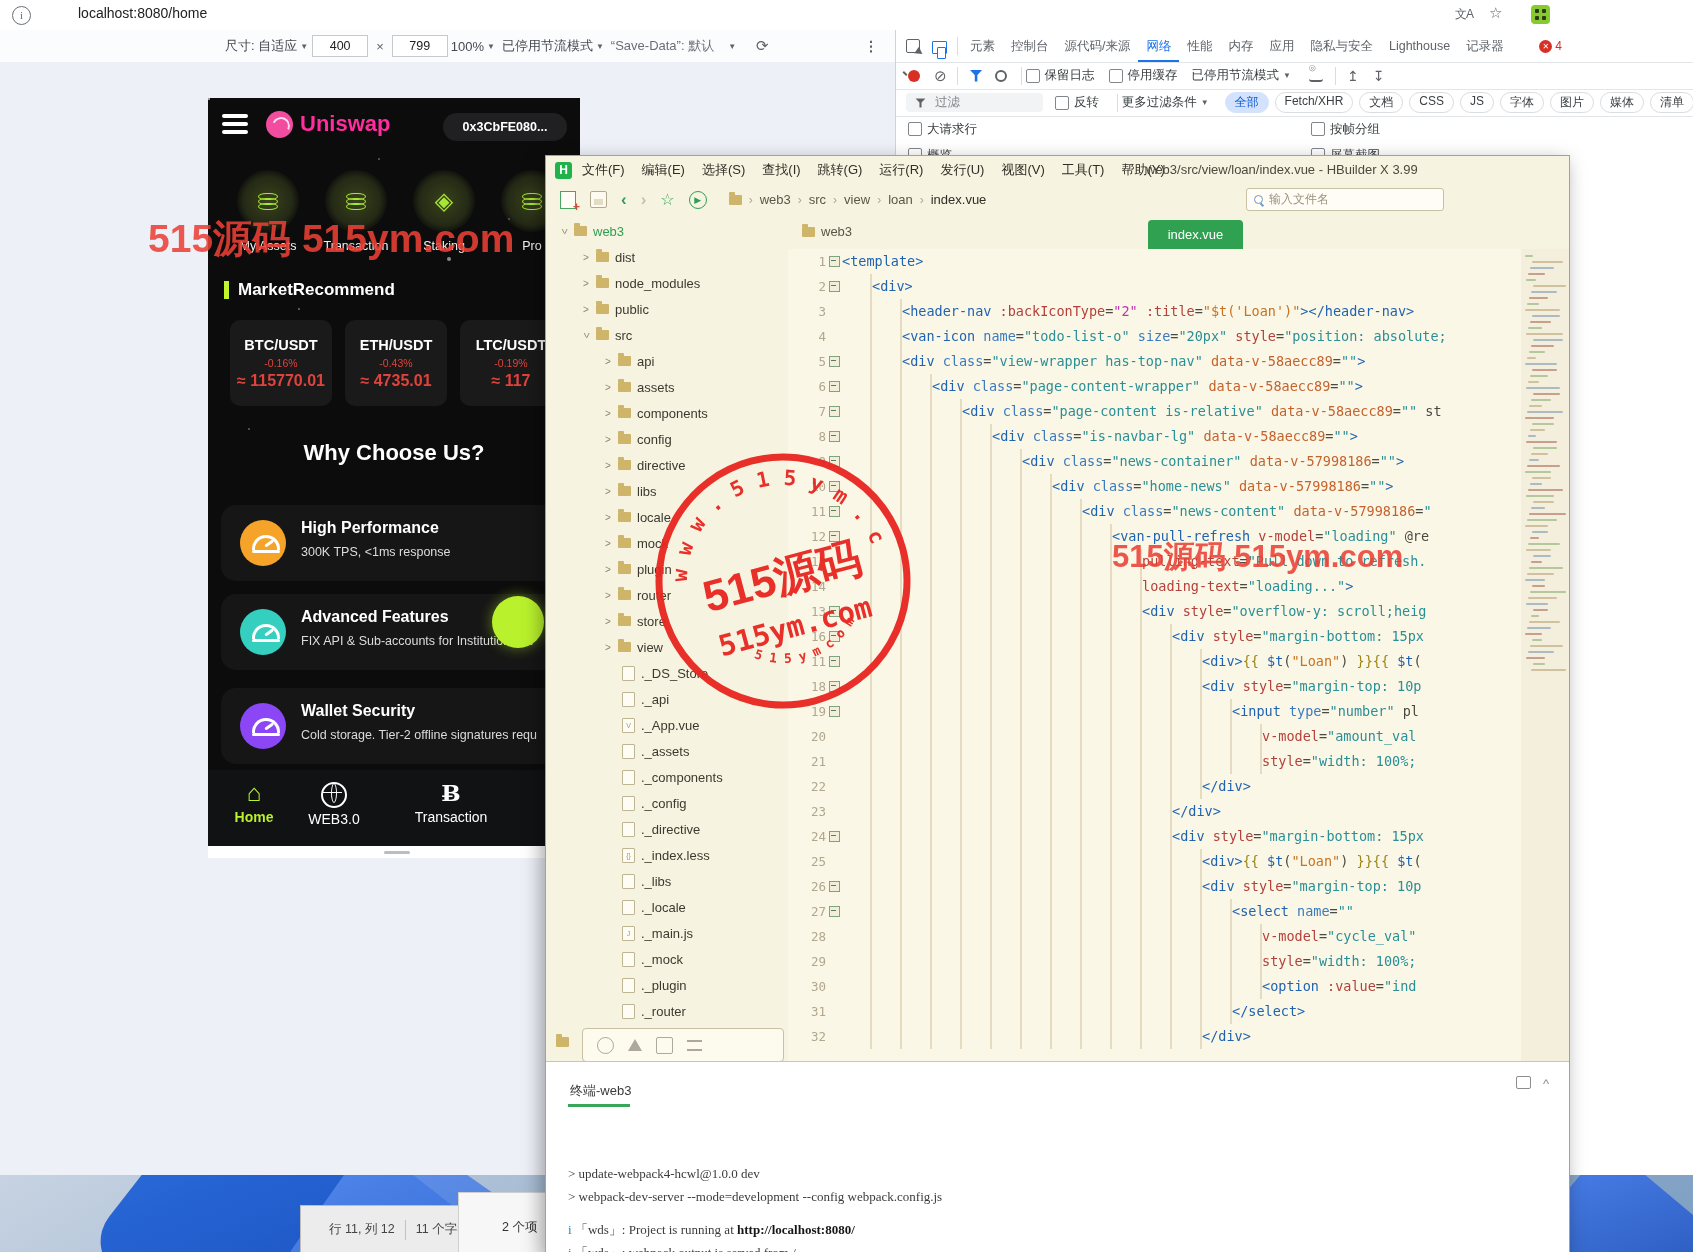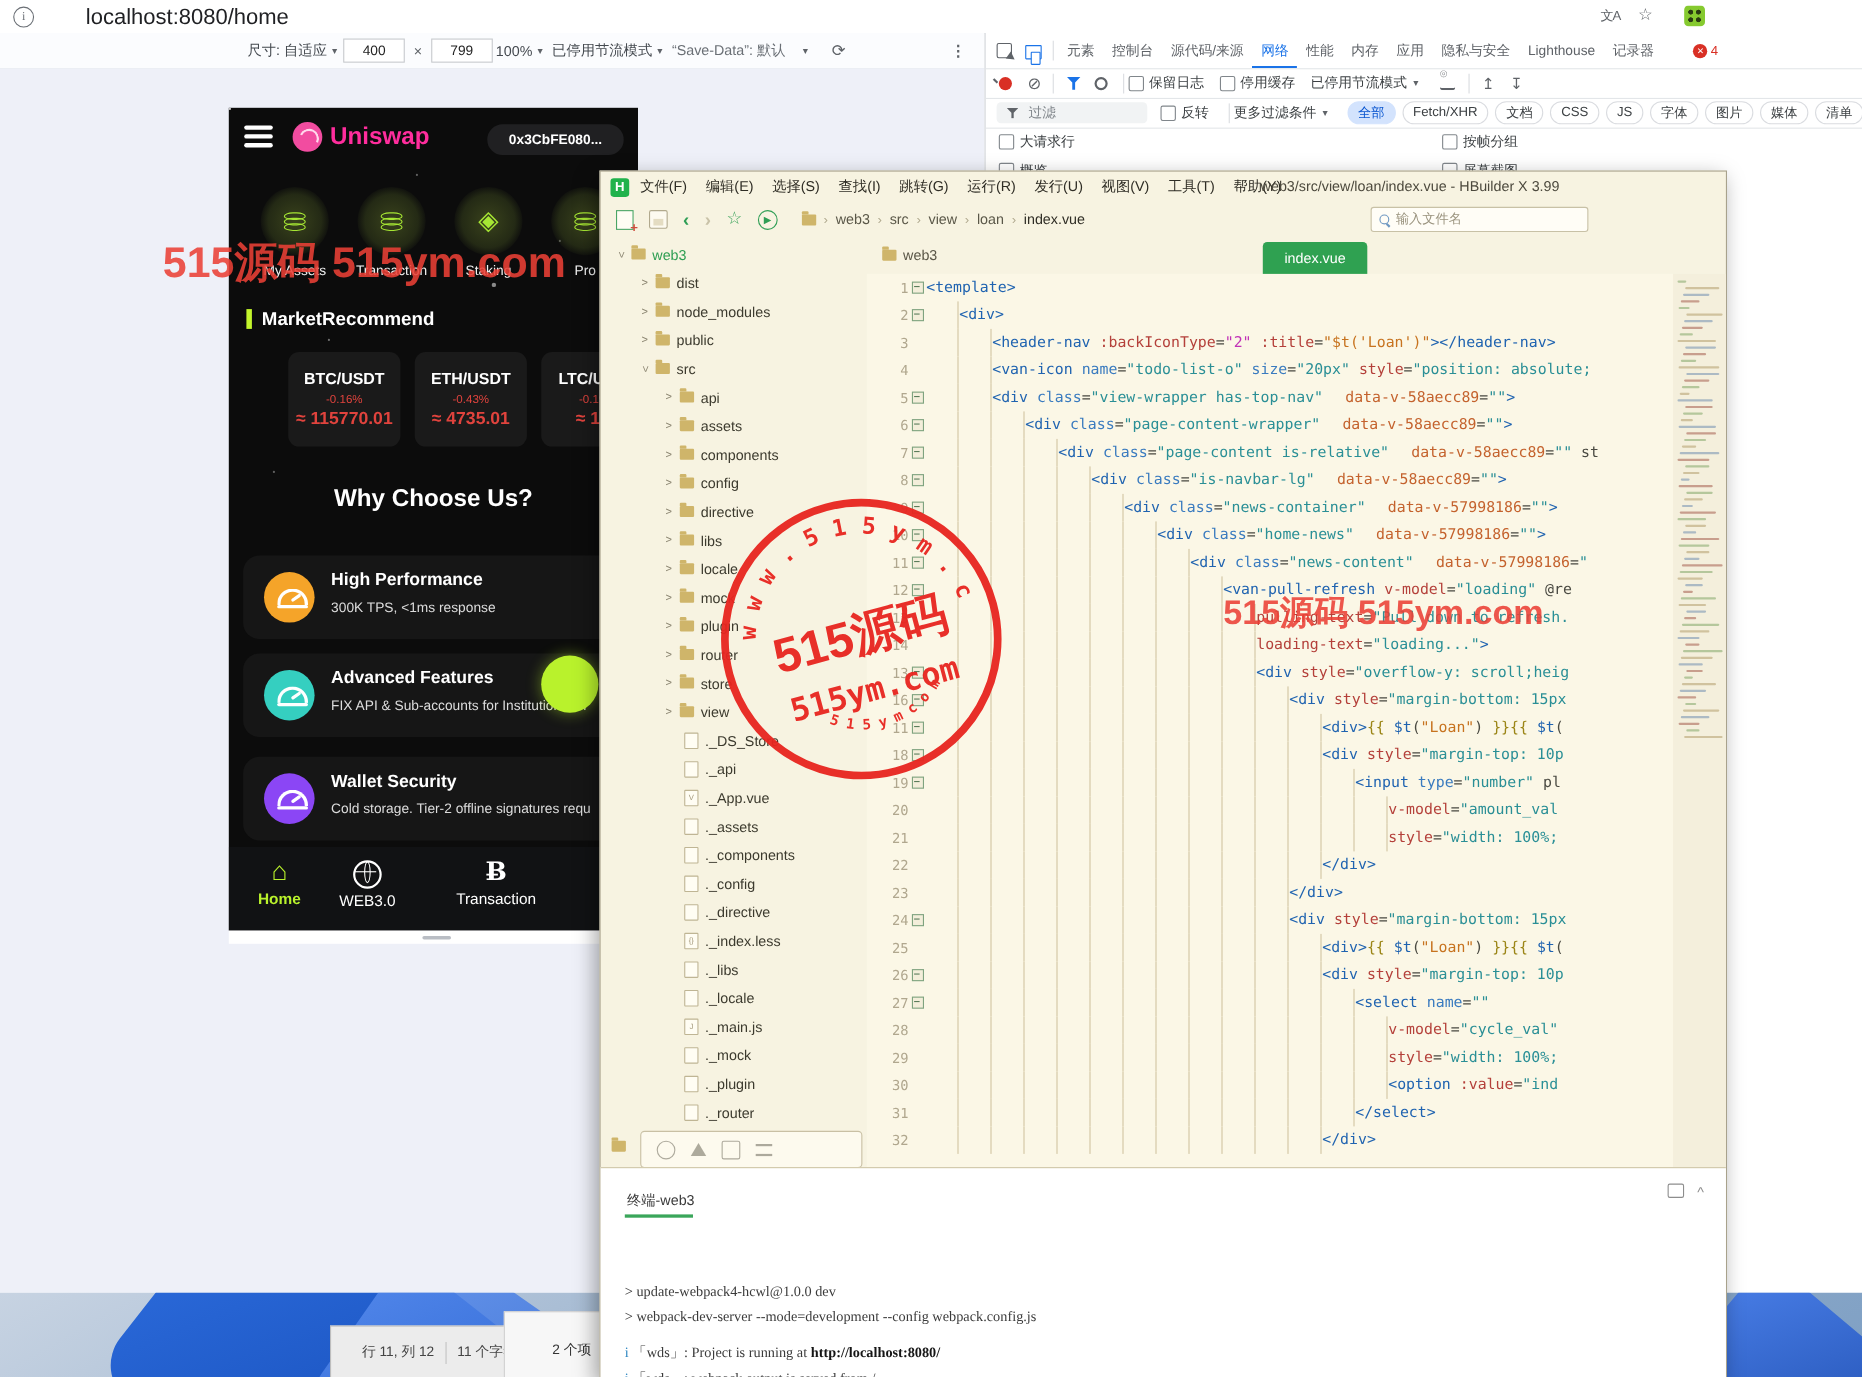--- a/index.html
+++ b/index.html
@@ -20,21 +20,21 @@
   #frag-bar{left:300px;top:1205px;width:258px;height:47px;background:#ececec;border:1px solid #bdbdbd;
     z-index:1;display:flex;align-items:center;color:#444;font-size:12.5px;}
   #frag-bar .sep{width:1px;height:20px;background:#c2c2c2;margin:0 10px;}
   #frag-box{left:458px;top:1192px;width:102px;height:60px;background:#f7f7f7;border:1px solid #cfcfcf;
     z-index:2;color:#333;font-size:12.5px;}
   #frag-box span{position:absolute;left:12px;top:26px;margin-left:31px;}
   
   #topbar{left:0;top:0;width:1693px;height:30px;background:#fff;border-bottom:1px solid #e4e6ea;z-index:2;}
   #urlinfo{left:12px;top:6px;width:17px;height:17px;border:1.5px solid #6a6f75;border-radius:50%;
     color:#6a6f75;font-size:11px;line-height:17px;text-align:center;font-family:"Liberation Serif",serif;}
-  #url{left:78px;top:5px;font-size:20px;color:#202124;}
+  #url{left:78px;top:5px;font-size:14px;color:#202124;}
   #tr-icon{left:1455px;top:6px;font-size:12px;color:#5f6368;letter-spacing:-1px;}
   #star-icon{left:1489px;top:4px;font-size:15px;color:#5f6368;}
   #ext-icon{left:1531px;top:5px;width:19px;height:19px;border-radius:4px;background:#86ca2f;
     background-image:radial-gradient(circle at 6px 6px,#2a3b12 2px,transparent 2.5px),
                      radial-gradient(circle at 13px 6px,#2a3b12 2px,transparent 2.5px),
                      radial-gradient(circle at 6px 13px,#2a3b12 2px,transparent 2.5px),
                      radial-gradient(circle at 13px 13px,#2a3b12 2px,transparent 2.5px);}
   #devicebar{left:0;top:30px;width:895px;height:32px;background:#fbfcfe;border-bottom:1px solid #dadce0;
     z-index:2;display:flex;align-items:center;font-size:13px;color:#454a50;}
   #devicebar .in{height:20px;border:1px solid #c6c9cd;background:#fff;text-align:center;
@@ -109,21 +109,21 @@
     background:radial-gradient(circle,#39421c 0%,#242a15 55%,rgba(20,22,12,0) 75%);
     display:flex;align-items:center;justify-content:center;}
   .qa .lbl{margin-top:7px;font-size:12.5px;color:#f2f2f2;}
   .dbicon{width:20px;height:17px;position:relative;}
   .dbicon i{position:absolute;left:0;width:18px;height:5px;border:1.6px solid #a6e634;border-radius:50%/60%;}
   .dbicon i:nth-child(2){top:5px;} .dbicon i:nth-child(3){top:10px;}
   .gemicon{color:#a6e634;font-size:24px;line-height:24px;}
   #mkt-head{left:16px;top:182px;display:flex;align-items:center;}
   #mkt-head .bar{width:5px;height:18px;background:#c3f52c;margin-right:9px;}
   #mkt-head .t{font-size:17px;font-weight:bold;color:#fff;}
-  #mkt-cards{left:22px;top:222px;display:flex;gap:13px;margin-left:32px;}
+  #mkt-cards{left:22px;top:222px;display:flex;gap:13px;}
   .mcard{width:102px;height:86px;background:#1a1a1a;border-radius:10px;text-align:center;flex:none;}
   .mcard .pair{margin-top:17px;font-size:14.5px;font-weight:bold;color:#fff;white-space:nowrap;}
   .mcard .chg{margin-top:4px;font-size:10.5px;color:#e0433d;}
   .mcard .price{margin-top:3px;font-size:16px;font-weight:bold;color:#e0433d;white-space:nowrap;}
   #why-title{left:0;top:342px;width:372px;text-align:center;font-size:22px;font-weight:bold;color:#fff;}
   .feat{position:absolute;left:13px;width:344px;height:76px;background:#161616;border-radius:15px;}
   .feat .ic{position:absolute;left:19px;top:15px;width:46px;height:46px;border-radius:50%;}
   .gauge{position:absolute;left:12px;top:15px;width:22px;height:12px;border:3px solid #fff;border-bottom:none;
     border-radius:14px 14px 0 0;}
   .gauge:after{content:"";position:absolute;left:9px;top:4px;width:10px;height:2.5px;background:#fff;
@@ -200,21 +200,21 @@
     font-family:"DejaVu Sans Mono",monospace;font-size:13.5px;}
   .cline{height:25px;line-height:25px;display:flex;white-space:pre;}
   .cline .ln{width:38px;text-align:right;color:#b0a78e;flex:none;font-size:12.5px;}
   .cline .foldc{width:16px;flex:none;position:relative;}
   .cline .foldc i{position:absolute;left:3px;top:7px;width:9px;height:9px;border:1px solid #7fa37f;background:#f3eeda;}
   .cline .foldc i:after{content:"";position:absolute;left:1px;top:3px;width:5px;height:1px;background:#5b7d5b;}
   .cline .ind{flex:none;height:25px;
     background-image:repeating-linear-gradient(90deg,transparent 0 28px,#e4dbc0 28px 30px);}
   .cline .code{color:#4a4a42;}
   .tg{color:#1f63b0;} .mu{color:#9b8516;} .st{color:#2a8f96;} .sL{color:#c7731f;}
-  .num{color:#c131b7;} .dv{color:#c4622d;margin-left:12px;} .at2{color:#b4403a;} .at1{color:#3a7bbf;} .fn{color:#1f63b0;}
+  .num{color:#c131b7;} .dv{color:#c4622d;} .at2{color:#b4403a;} .at1{color:#3a7bbf;} .fn{color:#1f63b0;}
   #hb-minimap{position:absolute;left:975px;top:93px;width:48px;height:812px;background:#f4efdc;}
   #hb-minimap i{position:absolute;height:2px;border-radius:1px;}
   
   #hb-term{position:absolute;left:0;top:905px;width:1023px;height:192px;background:#fff;border-top:1px solid #cfc6a6;}
   #term-tab{position:absolute;left:24px;top:20px;font-size:13px;color:#3a3a3a;}
   #term-tab:after{content:"";position:absolute;left:-2px;top:22px;width:62px;height:3px;background:#3aa65a;}
   #term-icons{position:absolute;right:20px;top:14px;color:#8d8d8d;display:flex;gap:12px;}
   #term-icons .bx{width:13px;height:11px;border:1.5px solid #8d8d8d;border-radius:2px;}
   #term-body{position:absolute;left:22px;top:100px;font-family:Liberation Serif, serif;font-size:13px;
     color:#3b3b3b;line-height:23px;white-space:pre;}

